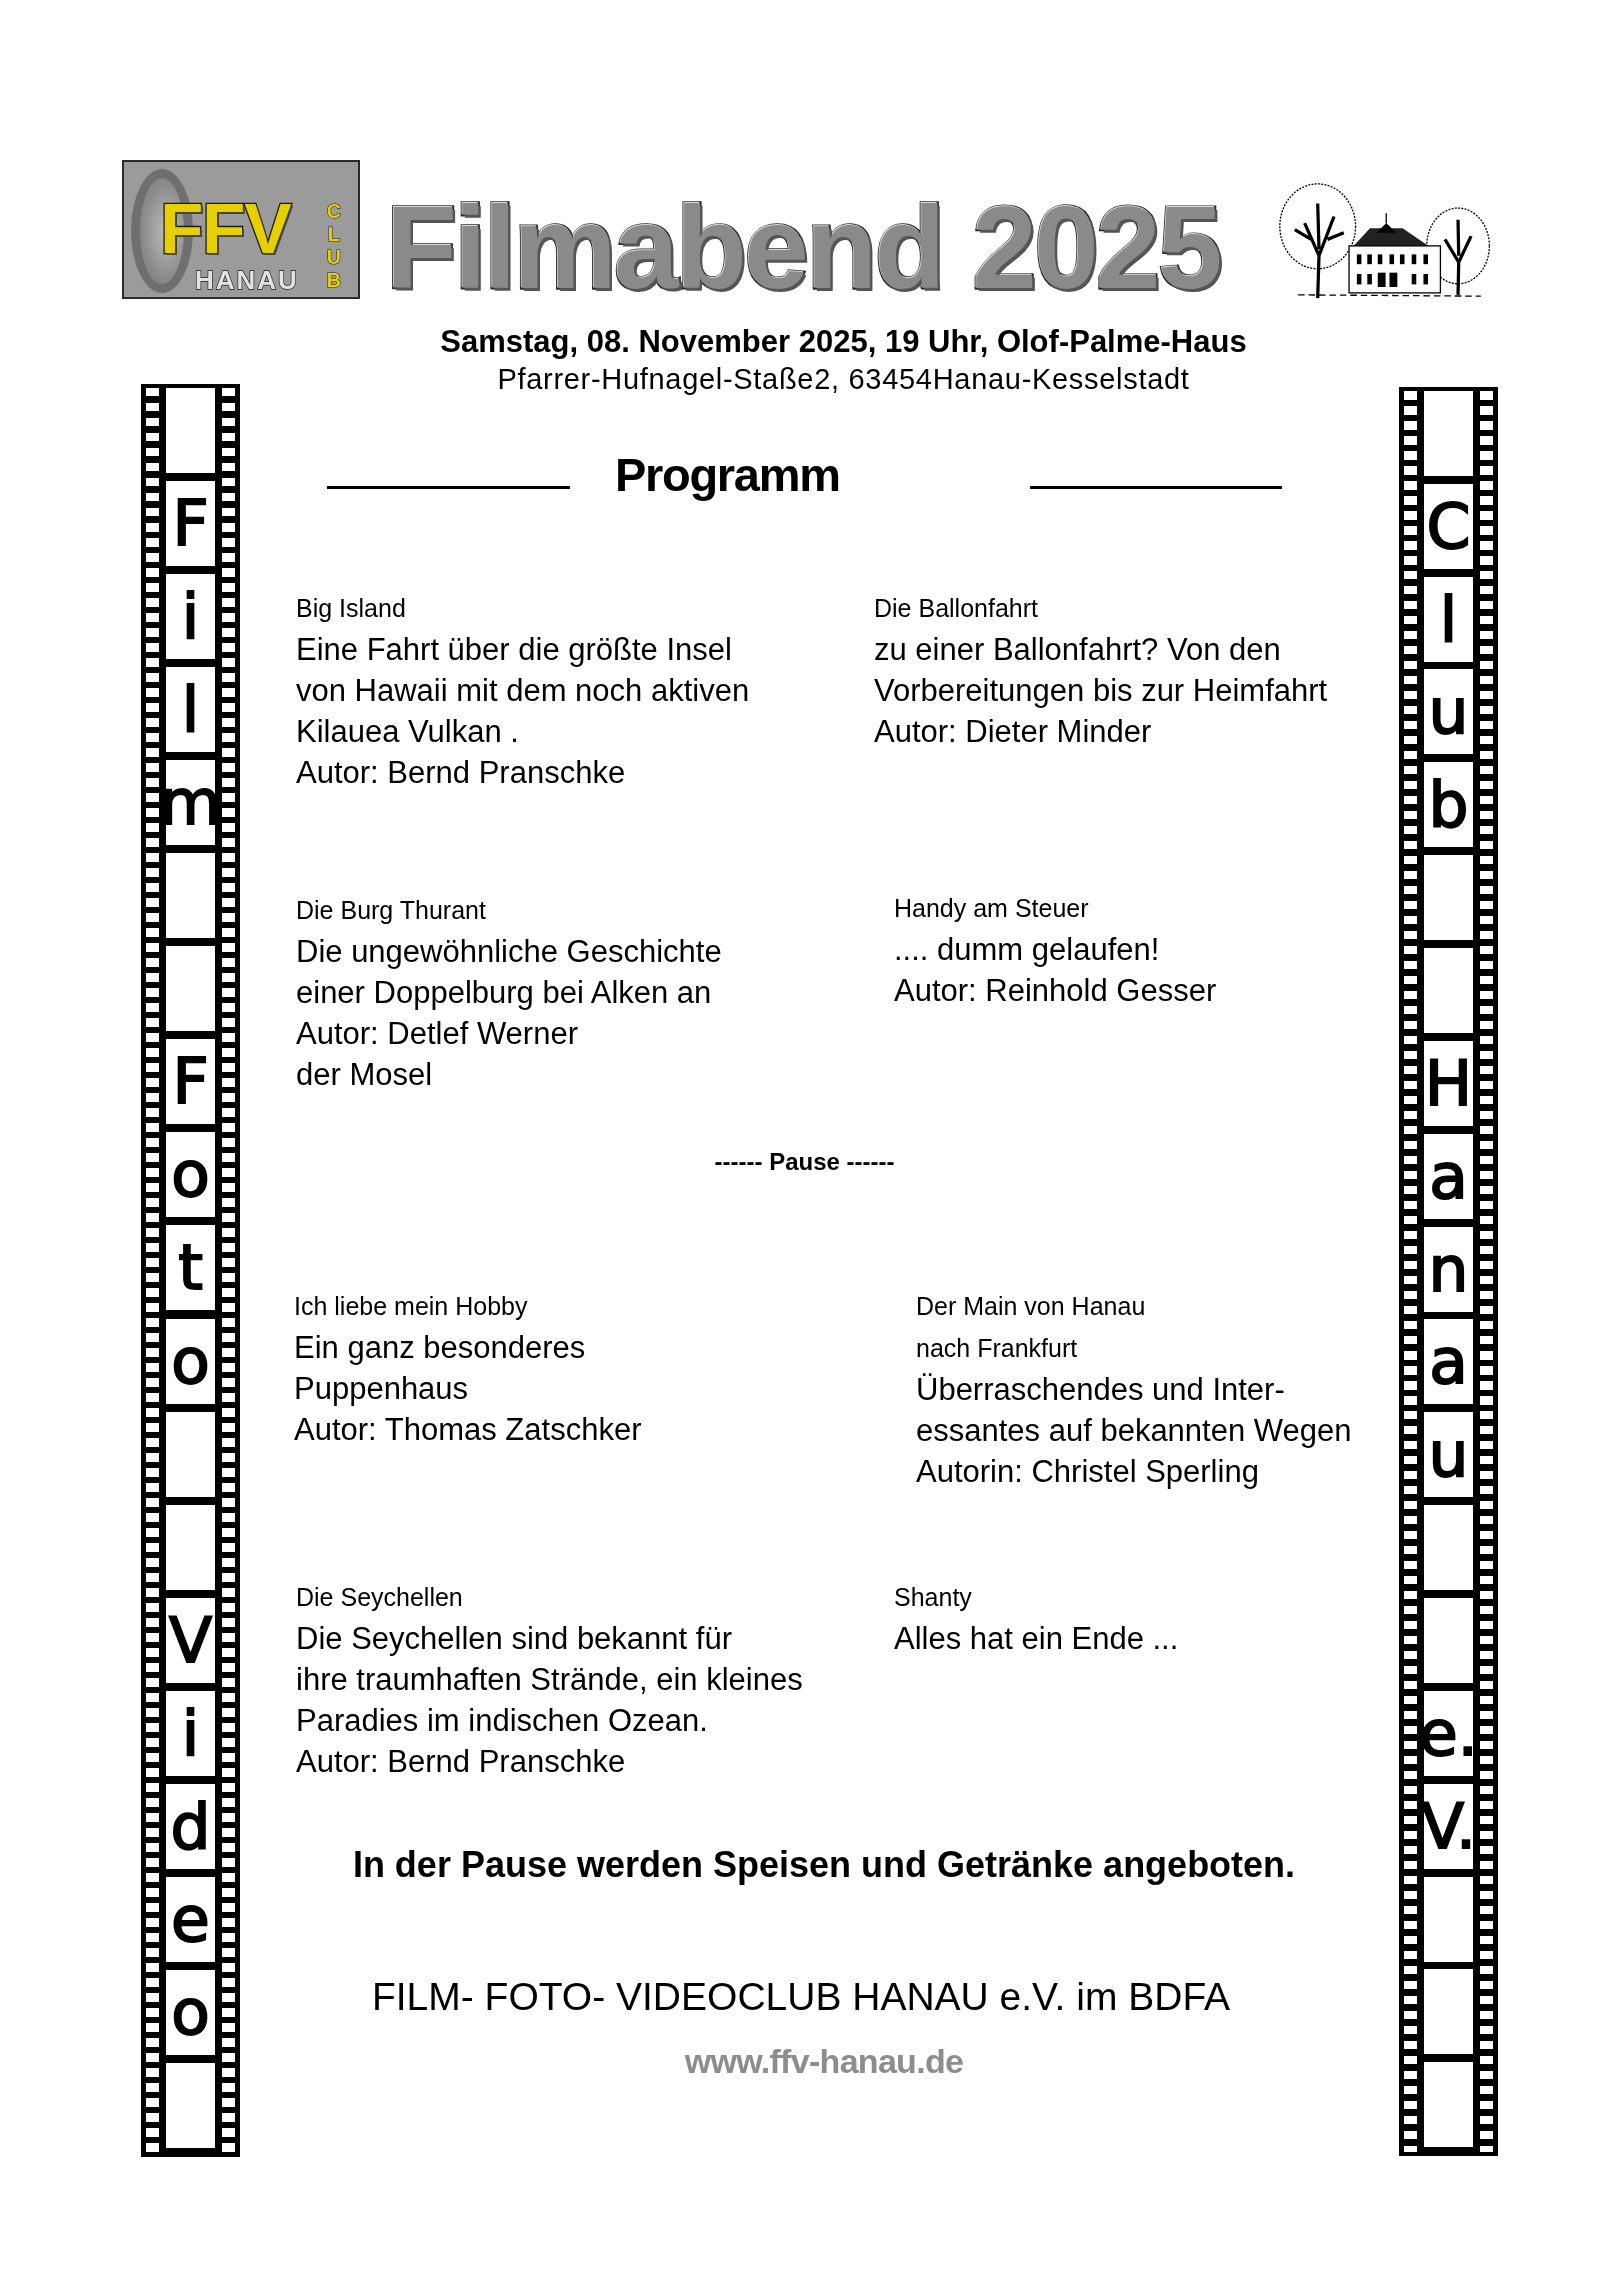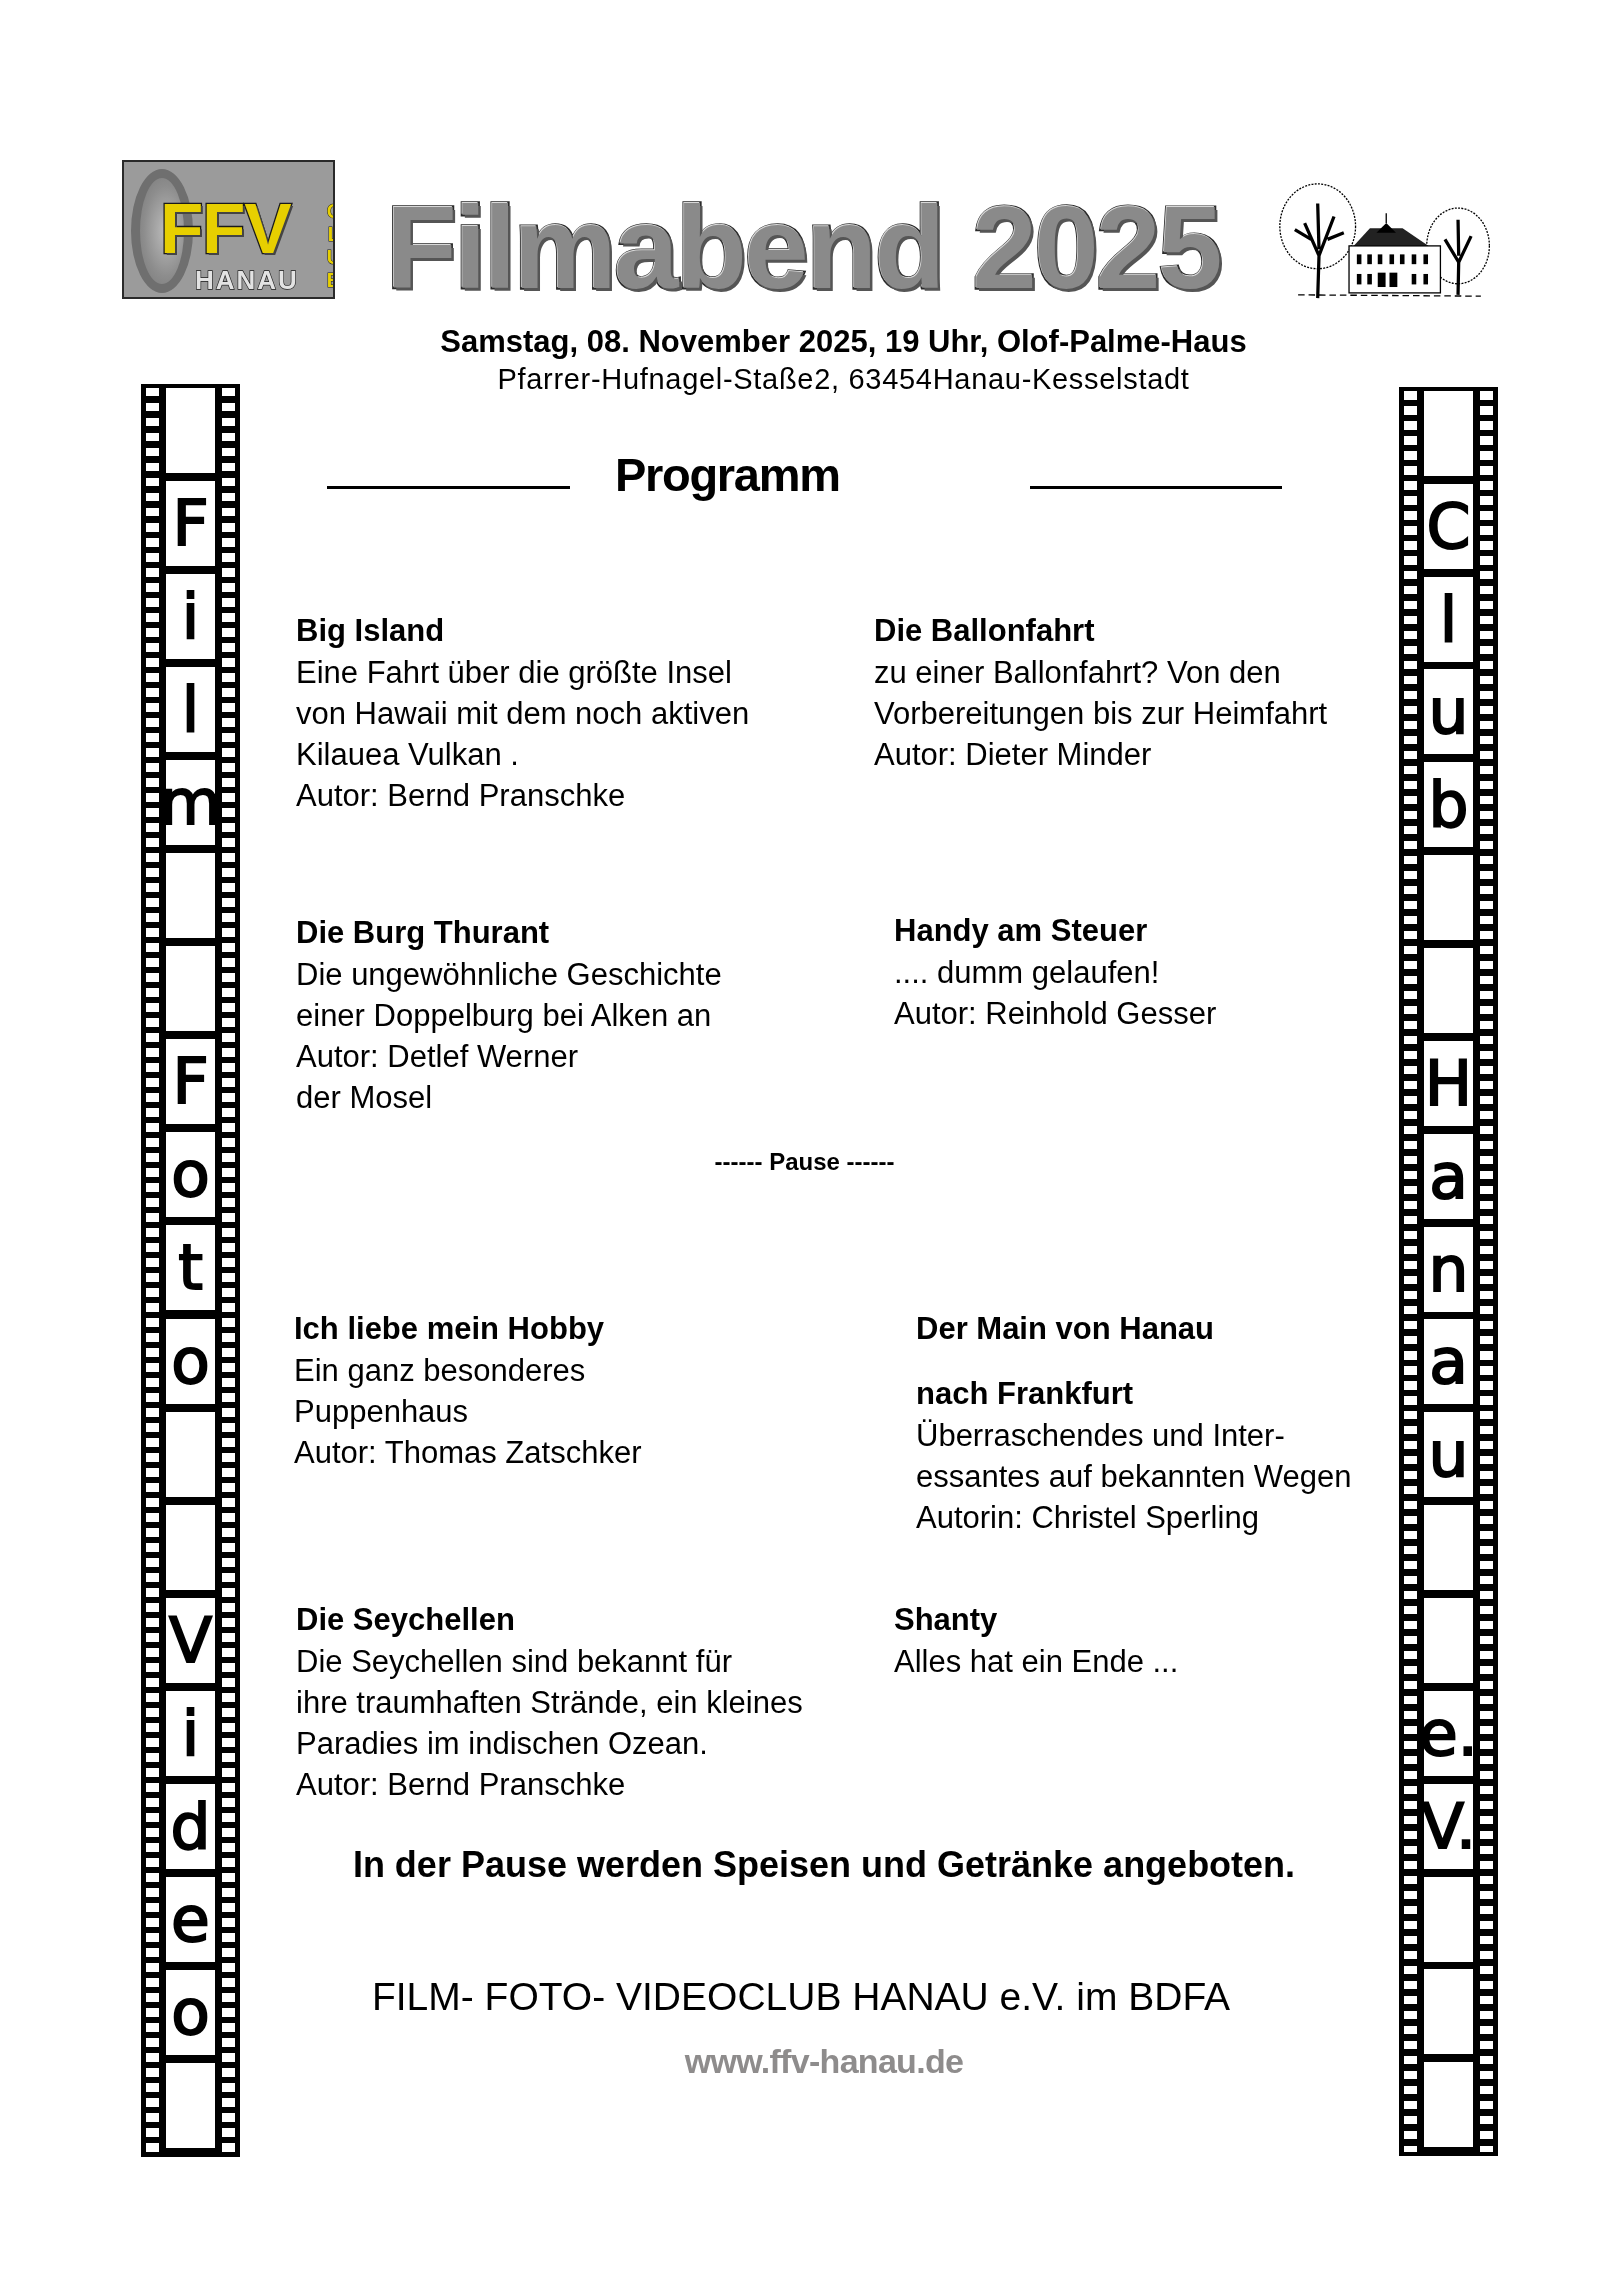--- a/index.html
+++ b/index.html
@@ -1,21 +1,21 @@
 <!DOCTYPE html>
 <html style="font-size:10.5px"><head>
 <meta charset="utf-8">
 <style>
   html, body { margin:0; padding:0; background:#ffffff; }
   body { width:1622px; height:2284px; position:relative; overflow:hidden;
          font-family:"Liberation Sans", sans-serif; color:#000; }
   .abs { position:absolute; }
 
   
-  .logo { left:122px; top:160px; width:213px; height:139px; background:#9b9b9b;
+  .logo { left:122px; top:160px; width:238px; height:139px; background:#9b9b9b;
           border:2.6px solid #2a2a2a; box-sizing:border-box; overflow:hidden; }
   .logo-reel { position:absolute; left:6.5px; top:6.5px; width:62px; height:124px;
                border-radius:50%; border:9.2px solid #6f6f6f; box-sizing:border-box;
                background:radial-gradient(ellipse at 60% 50%, #bdbdbd 0%, #8d8d8d 60%, #777 100%); }
   .logo-ffv { position:absolute; left:36px; top:31px; font-weight:bold; font-size:71px;
               line-height:1; color:#e7cf00; letter-spacing:-1.3px;
               -webkit-text-stroke:2.6px #1a1a1a; paint-order:stroke fill;
               text-shadow:2px 2px 0 #444; font-family:"Liberation Sans", sans-serif; }
   .logo-hanau { position:absolute; left:71px; top:105px; font-weight:bold; font-size:26px;
                 line-height:1; color:#e3e3e3; letter-spacing:2px;
@@ -35,21 +35,21 @@
 
   .date-line { left:0; width:1687px; top:325px; text-align:center; font-size:31px;
                font-weight:bold; line-height:1.1; white-space:nowrap; }
   .address-line { left:0; width:1687px; top:364px; text-align:center; font-size:29px;
                   line-height:1.1; letter-spacing:0.7px; white-space:nowrap; }
 
   .rule { height:2.6px; background:#000; }
   .programm { left:615px; top:451px; font-size:47px; font-weight:bold; line-height:1;
               letter-spacing:-1.3px; white-space:nowrap; }
 
-  .item-title { font-size:31px; font-weight:bold; line-height:42px; white-space:nowrap;margin-top:23px; }
+  .item-title { font-size:25px; font-weight:normal; line-height:42px; white-space:nowrap; }
   .item-line { font-size:31px; line-height:41px; white-space:nowrap; }
 
   .pause { left:0; width:1609px; top:1148px; text-align:center; font-size:24px;
            font-weight:bold; white-space:nowrap; }
   .refresh { left:0; width:1648px; top:1844px; text-align:center; font-size:36px;
              font-weight:bold; white-space:nowrap; }
   .club-line { left:0; width:1602px; top:1975px; text-align:center; font-size:39px;
                white-space:nowrap; }
   .url { left:0; width:1648px; top:2042px; text-align:center; font-size:34px;
          font-weight:bold; color:#8e8c8c; white-space:nowrap; letter-spacing:-0.7px; }

